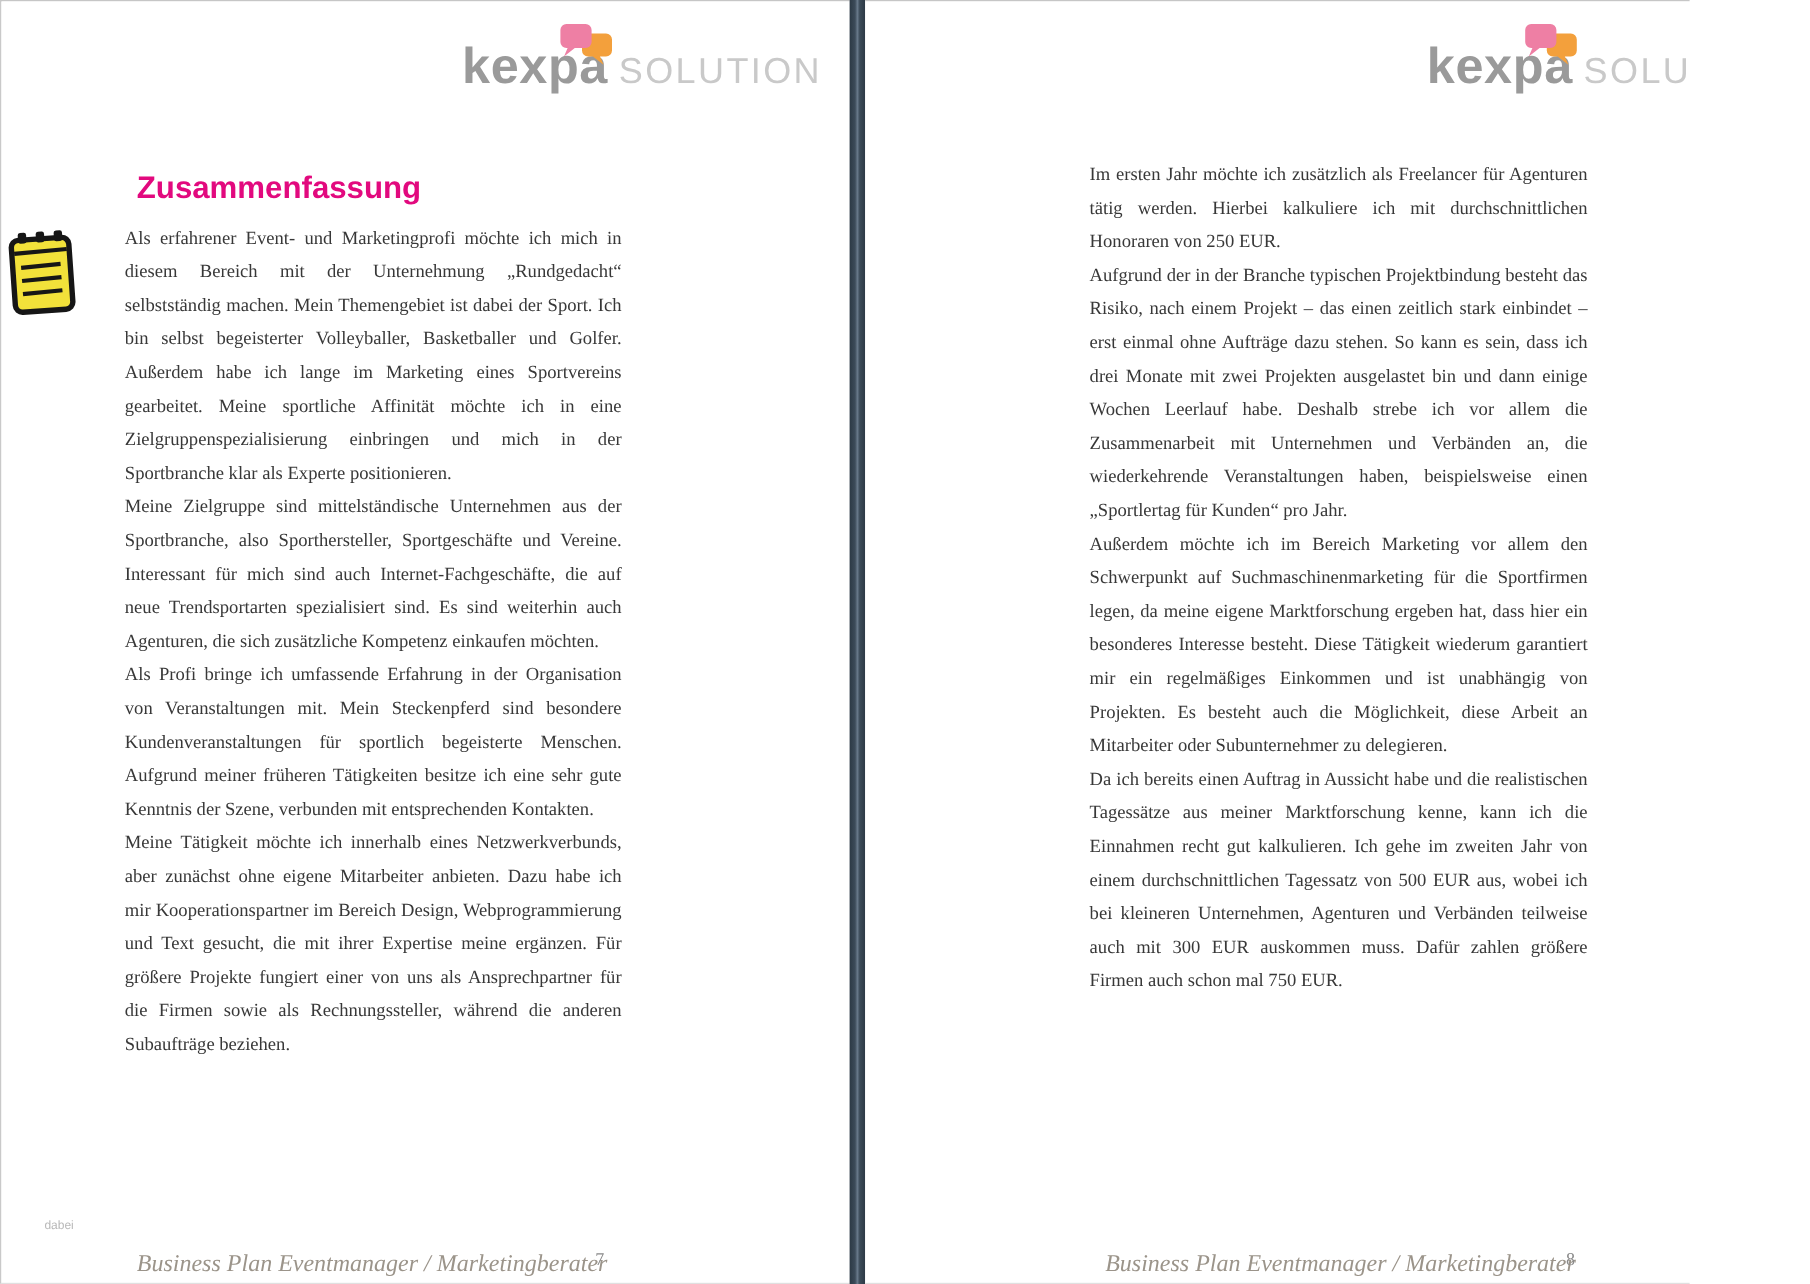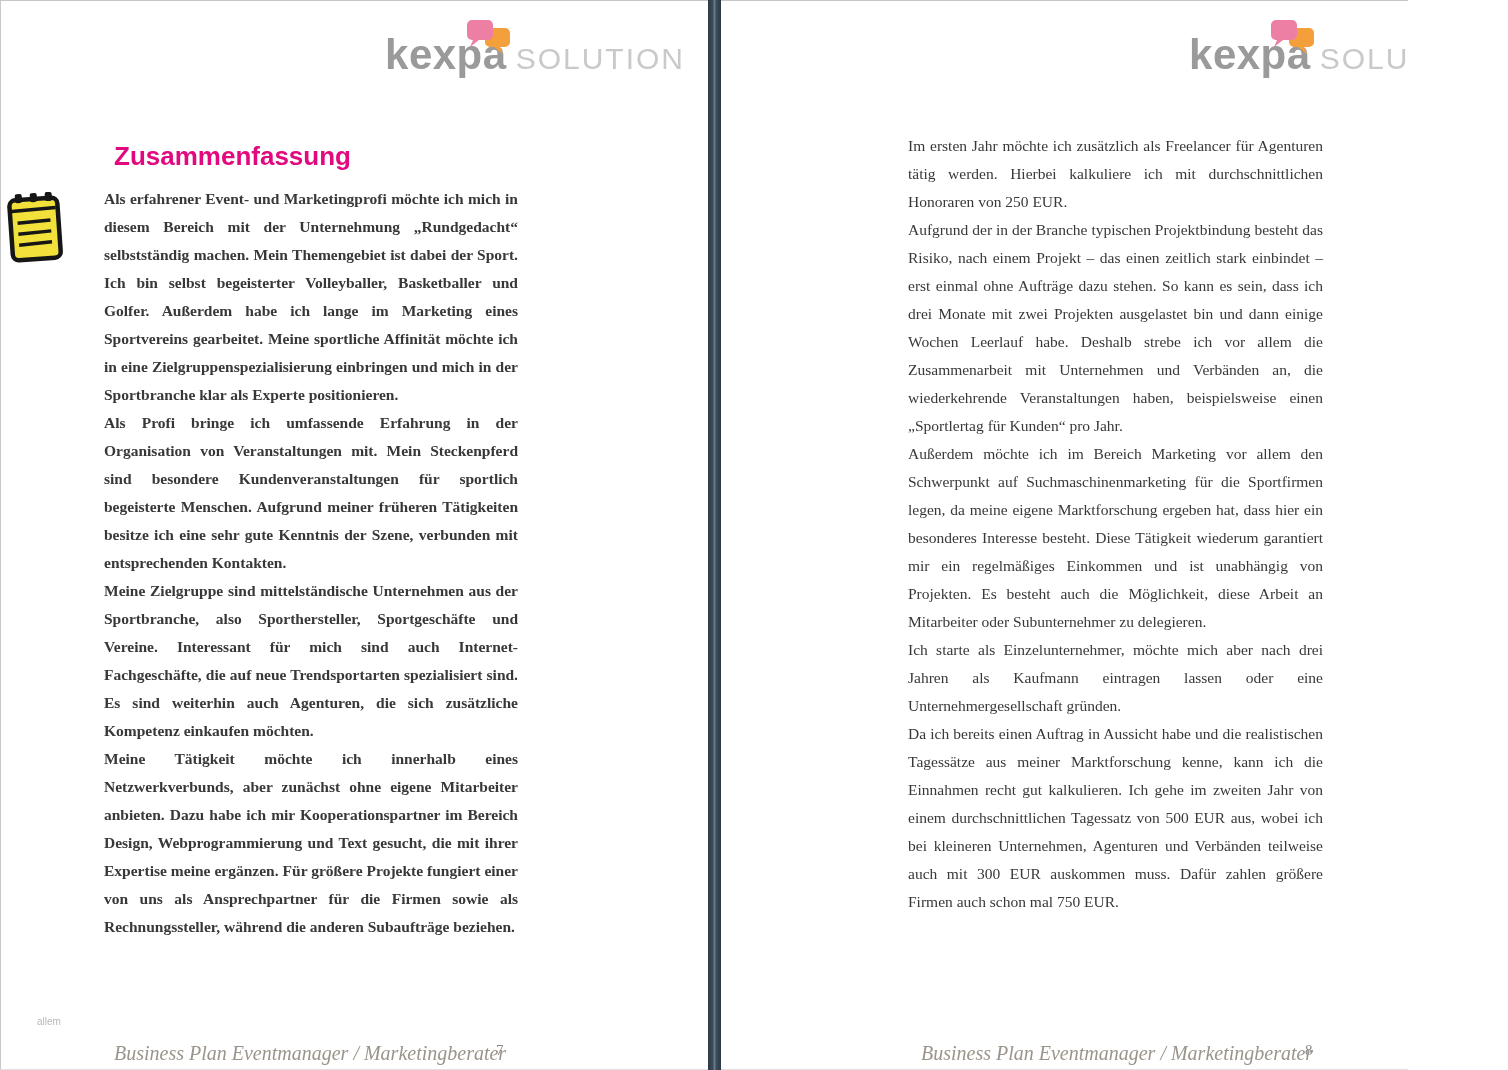--- a/index.html
+++ b/index.html
@@ -26,21 +26,21 @@
 
   
   .title {
     position:absolute; left:103px; top:130px; margin:10px;
     font-family:"Liberation Sans", sans-serif; font-weight:700; font-size:26px;
     color:var(--accent-pink,#e2097e);
   }
 
   
   .body { position:absolute; }
-  .page-left  .body { left:103px; top:184px; width:414px;font-weight:bold; }
+  .page-left  .body { left:103px; top:184px; width:414px; }
   .page-right .body { left:187px; top:131px; width:415px; }
   .body p {
     margin:0; text-align:justify; font-size:15.5px; line-height:28px;
     color:var(--body-text,#383838);
   }
 
   
   .notepad { position:absolute; left:2px; top:186px; }
 
   
@@ -84,26 +84,26 @@
         <line x1="15" y1="35" x2="48" y2="34" stroke="#161616" stroke-width="3.5"></line>
         <line x1="15" y1="46" x2="48" y2="45" stroke="#161616" stroke-width="3.5"></line>
         <line x1="15" y1="57" x2="48" y2="56" stroke="#161616" stroke-width="3.5"></line>
       </g>
     </svg>
 
     <h1 class="title">Zusammenfassung</h1>
 
     <div class="body">
       <p>Als erfahrener Event- und Marketingprofi möchte ich mich in diesem Bereich mit der Unternehmung „Rundgedacht“ selbstständig machen. Mein Themengebiet ist dabei der Sport. Ich bin selbst begeisterter Volleyballer, Basketballer und Golfer. Außerdem habe ich lange im Marketing eines Sportvereins gearbeitet. Meine sportliche Affinität möchte ich in eine Zielgruppenspezialisierung einbringen und mich in der Sportbranche klar als Experte positionieren.</p>
+      <p>Meine Zielgruppe sind mittelständische Unternehmen aus der Sportbranche, also Sporthersteller, Sportgeschäfte und Vereine. Interessant für mich sind auch Internet-Fachgeschäfte, die auf neue Trendsportarten spezialisiert sind. Es sind weiterhin auch Agenturen, die sich zusätzliche Kompetenz einkaufen möchten.</p>
       <p>Als Profi bringe ich umfassende Erfahrung in der Organisation von Veranstaltungen mit. Mein Steckenpferd sind besondere Kundenveranstaltungen für sportlich begeisterte Menschen. Aufgrund meiner früheren Tätigkeiten besitze ich eine sehr gute Kenntnis der Szene, verbunden mit entsprechenden Kontakten.</p>
-      <p>Meine Zielgruppe sind mittelständische Unternehmen aus der Sportbranche, also Sporthersteller, Sportgeschäfte und Vereine. Interessant für mich sind auch Internet-Fachgeschäfte, die auf neue Trendsportarten spezialisiert sind. Es sind weiterhin auch Agenturen, die sich zusätzliche Kompetenz einkaufen möchten.</p>
       <p>Meine Tätigkeit möchte ich innerhalb eines Netzwerkverbunds, aber zunächst ohne eigene Mitarbeiter anbieten. Dazu habe ich mir Kooperationspartner im Bereich Design, Webprogrammierung und Text gesucht, die mit ihrer Expertise meine ergänzen. Für größere Projekte fungiert einer von uns als Ansprechpartner für die Firmen sowie als Rechnungssteller, während die anderen Subaufträge beziehen.</p>
     </div>
 
-    <div class="watermark">allem</div>
+    <div class="watermark">dabei</div>
 
     <span class="footer-text">Business Plan Eventmanager / Marketingberater</span>
     <span class="page-num">7</span>
   </section>
 
   <div class="divider"></div>
 
   <section class="page page-right">
 
     <div class="logo">
@@ -111,21 +111,20 @@
         <path d="M25 9 h15 a5 5 0 0 1 5 5 v9 a5 5 0 0 1 -5 5 h-5 l3 7 -9 -7 h-4 a5 5 0 0 1 -5 -5 v-9 a5 5 0 0 1 5 -5 z" fill="#f3a03c"></path>
         <path d="M7 1 h16 a5 5 0 0 1 5 5 v10 a5 5 0 0 1 -5 5 h-9 l-9 7 3 -7 h-1 a5 5 0 0 1 -5 -5 v-10 a5 5 0 0 1 5 -5 z" fill="#ee7fa4"></path>
       </svg>
       <span class="brand">kexpa</span><span class="suffix">SOLUTION</span>
     </div>
 
     <div class="body">
       <p>Im ersten Jahr möchte ich zusätzlich als Freelancer für Agenturen tätig werden. Hierbei kalkuliere ich mit durchschnittlichen Honoraren von 250 EUR.</p>
       <p>Aufgrund der in der Branche typischen Projektbindung besteht das Risiko, nach einem Projekt – das einen zeitlich stark einbindet – erst einmal ohne Aufträge dazu stehen. So kann es sein, dass ich drei Monate mit zwei Projekten ausgelastet bin und dann einige Wochen Leerlauf habe. Deshalb strebe ich vor allem die Zusammenarbeit mit Unternehmen und Verbänden an, die wiederkehrende Veranstaltungen haben, beispielsweise einen „Sportlertag für Kunden“ pro Jahr.</p>
       <p>Außerdem möchte ich im Bereich Marketing vor allem den Schwerpunkt auf Suchmaschinenmarketing für die Sportfirmen legen, da meine eigene Marktforschung ergeben hat, dass hier ein besonderes Interesse besteht. Diese Tätigkeit wiederum garantiert mir ein regelmäßiges Einkommen und ist unabhängig von Projekten. Es besteht auch die Möglichkeit, diese Arbeit an Mitarbeiter oder Subunternehmer zu delegieren.</p>
-      <p>Ich starte als Einzelunternehmer, möchte mich aber nach drei Jahren als Kaufmann eintragen lassen oder eine Unternehmergesellschaft gründen.</p>
       <p>Da ich bereits einen Auftrag in Aussicht habe und die realistischen Tagessätze aus meiner Marktforschung kenne, kann ich die Einnahmen recht gut kalkulieren. Ich gehe im zweiten Jahr von einem durchschnittlichen Tagessatz von 500 EUR aus, wobei ich bei kleineren Unternehmen, Agenturen und Verbänden teilweise auch mit 300 EUR auskommen muss. Dafür zahlen größere Firmen auch schon mal 750 EUR.</p>
     </div>
 
     <span class="footer-text">Business Plan Eventmanager / Marketingberater</span>
     <span class="page-num">8</span>
   </section>
 
 </div>
 
 </body></html>

